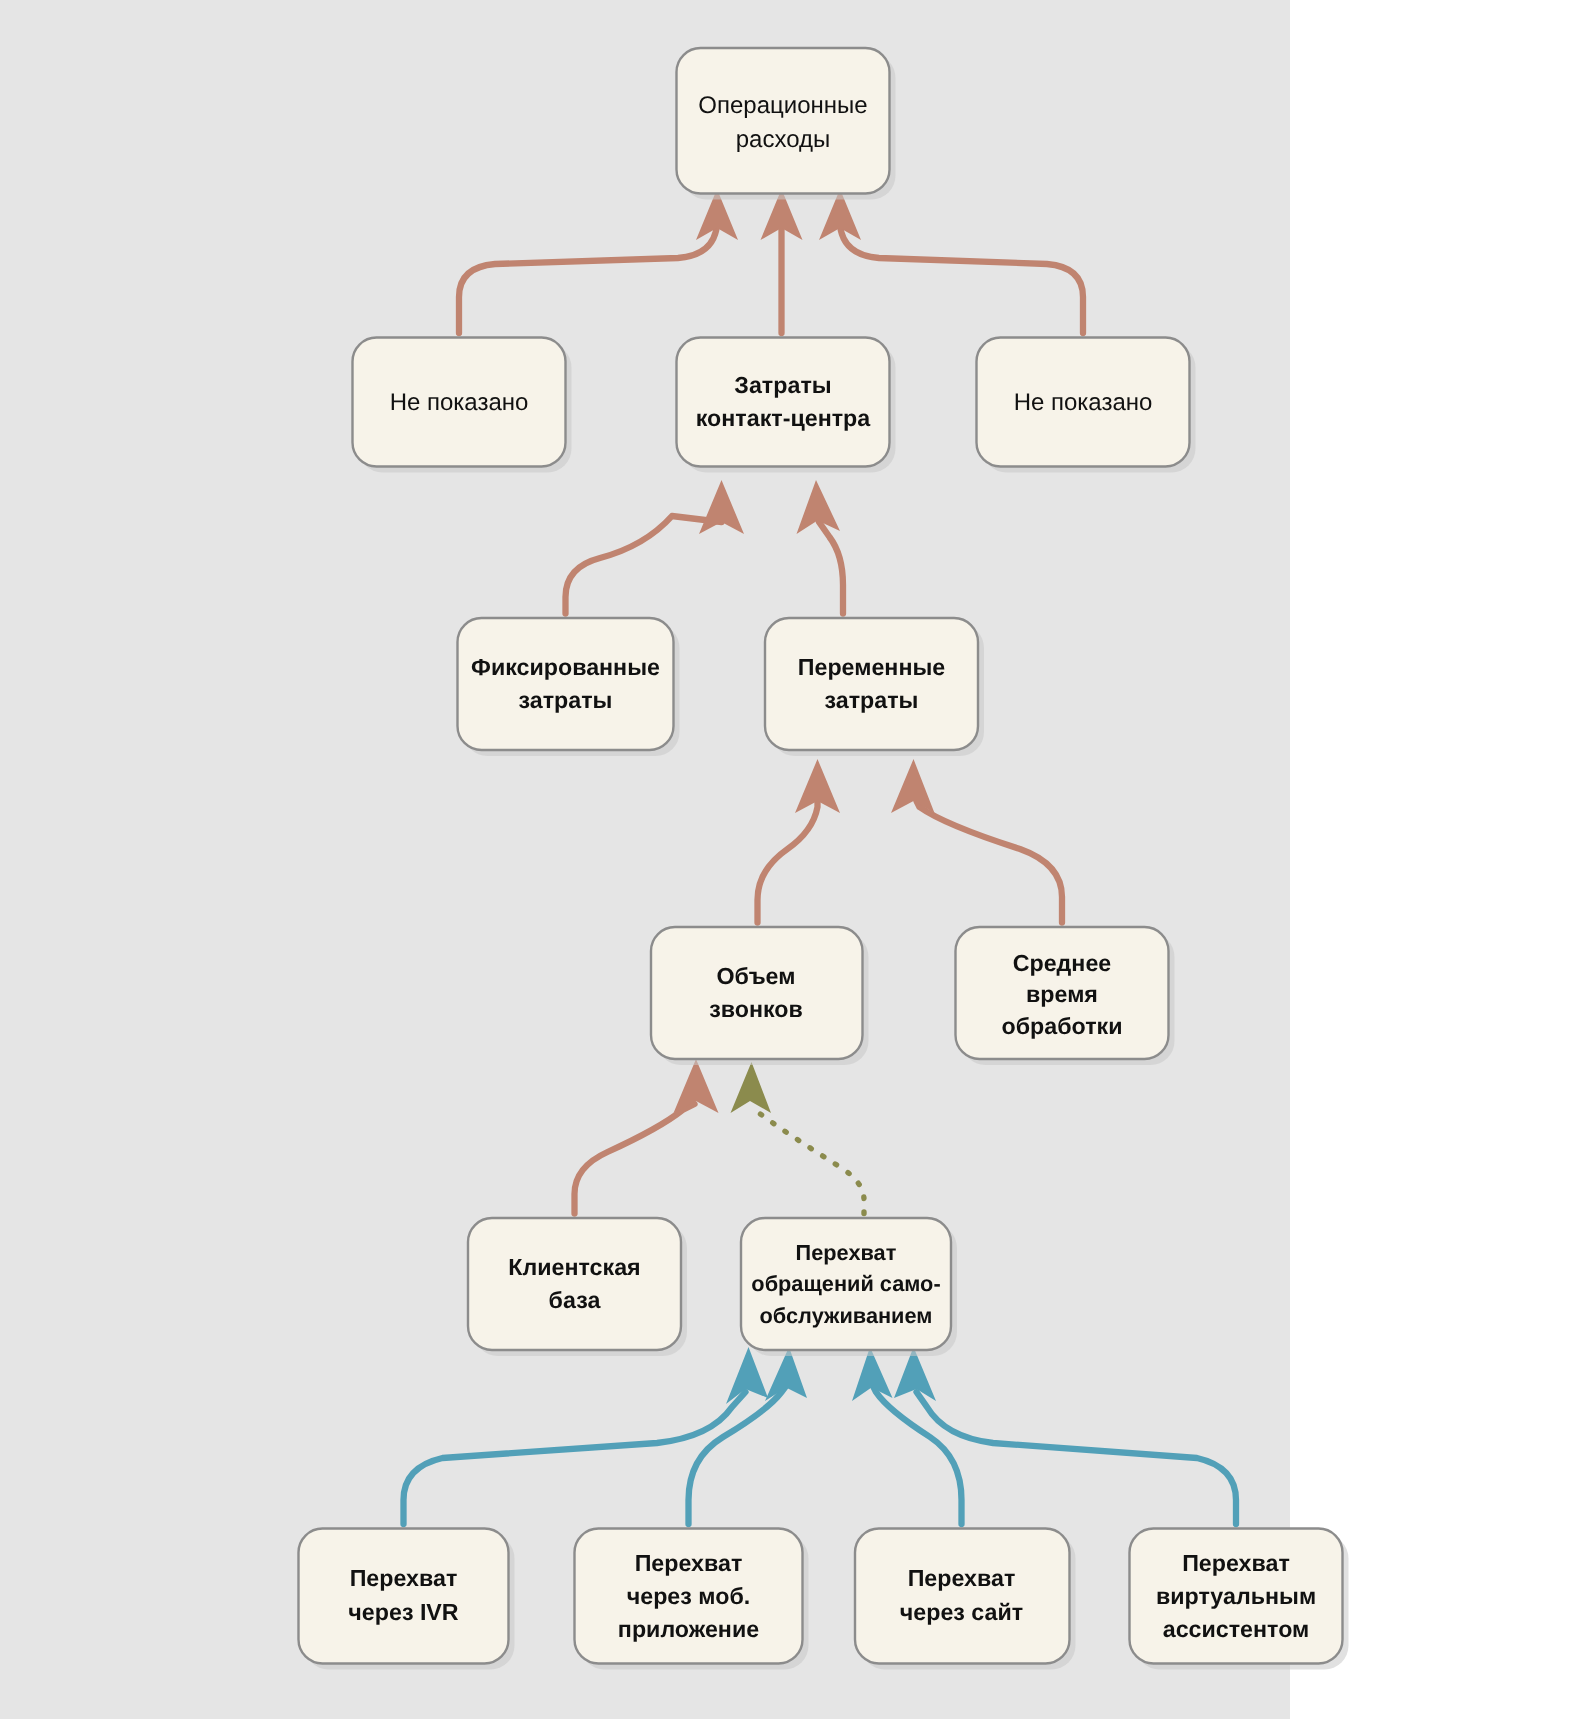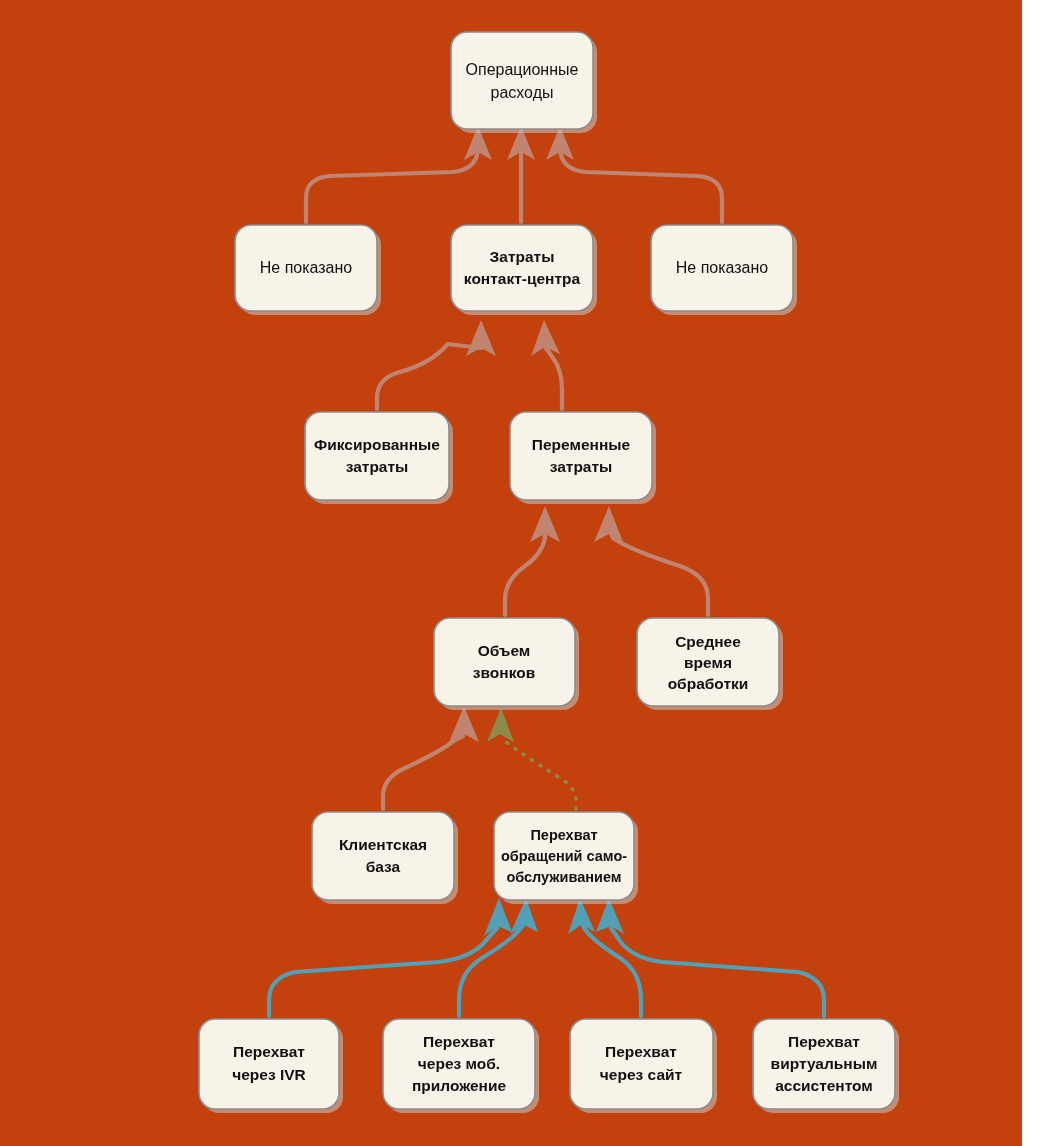--- a/index.html
+++ b/index.html
@@ -8,23 +8,23 @@
     background: #ffffff;
   }
   body {
     width: 1050px;
     height: 1146px;
     font-family: "Liberation Sans", sans-serif;
     overflow: hidden;
   }
   #diagram-root {
     position: relative;
-    width: 1022px;
+    width: 860px;
     height: 1146px;
-    background: #c2410c;
+    background: #e5e5e5;
   }
   svg#canvas {
     position: absolute;
     top: 0;
     left: 0;
     width: 1050px;
     height: 1146px;
     display: block;
   }
   .node-rect {

